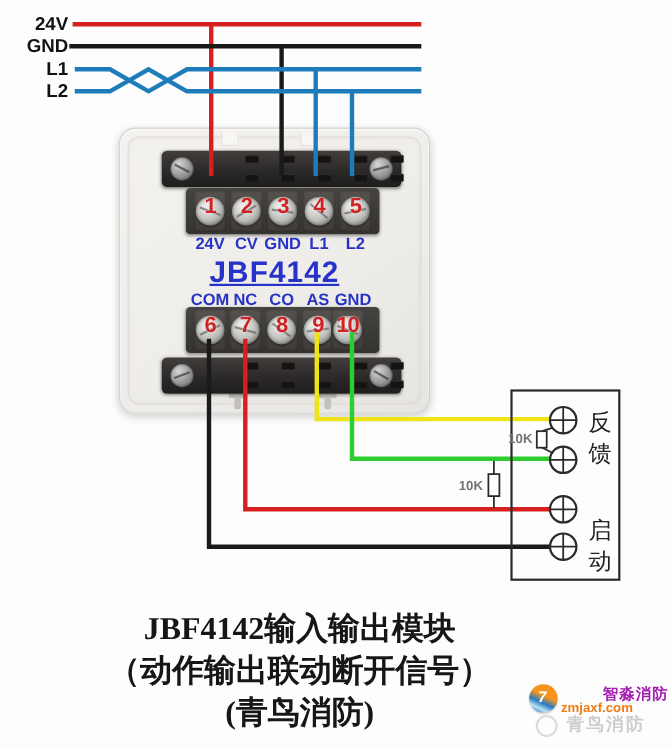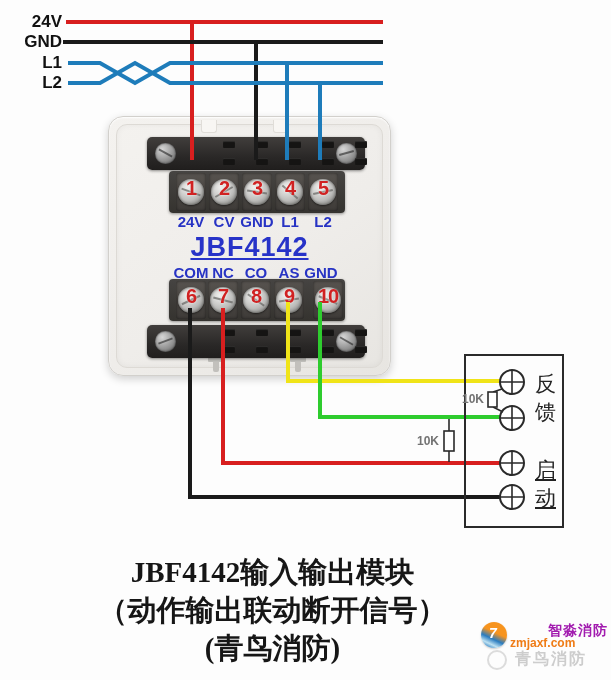--- a/index.html
+++ b/index.html
@@ -89,21 +89,21 @@
   
   svg.wires { position:absolute; left:0; top:0; z-index:5; }
 
   
   .dev-label {
     position:absolute; z-index:6; width:24px; line-height:26px;
     font:21px "DejaVu Sans",sans-serif; color:#222;
     word-break:break-all; text-align:left;
   }
   .dev-label.feedback{left:535px; top:370px;}
-  .dev-label.start{left:535px; top:456px;text-decoration:underline;}
+  .dev-label.start{left:535px; top:468px;}
   .rlabel {
     position:absolute; z-index:6; font:bold 12px "Liberation Sans",sans-serif; color:#737373;
   }
   .rlabel.r1{left:462px; top:392px;}
   .rlabel.r2{left:417px; top:434px;}
 
   
   .caption {
     position:absolute; left:20px; top:553px; width:505px; text-align:center;
     font-family:"Liberation Serif","DejaVu Serif",serif; color:#161616;
@@ -207,21 +207,21 @@
           <span class="tnum">7</span>
         </div>
       <div class="cell" style="left:72px">
           <div class="screw" style="--rot:35deg"></div>
           <span class="tnum">8</span>
         </div>
       <div class="cell" style="left:105px">
           <div class="screw" style="--rot:-8deg"></div>
           <span class="tnum">9</span>
         </div>
-      <div class="cell" style="left:144px">
+      <div class="cell" style="left:132px">
           <div class="screw" style="--rot:22deg"></div>
           <span class="tnum">10</span>
         </div>
     </div>
 
     <div class="bar bar-bottom">
       <div class="bscrew left" style="--rot:-20deg"></div>
       <div class="bscrew right" style="--rot:30deg"></div>
       <div class="slot r1 s1"></div>
       <div class="slot r1 s2"></div>

